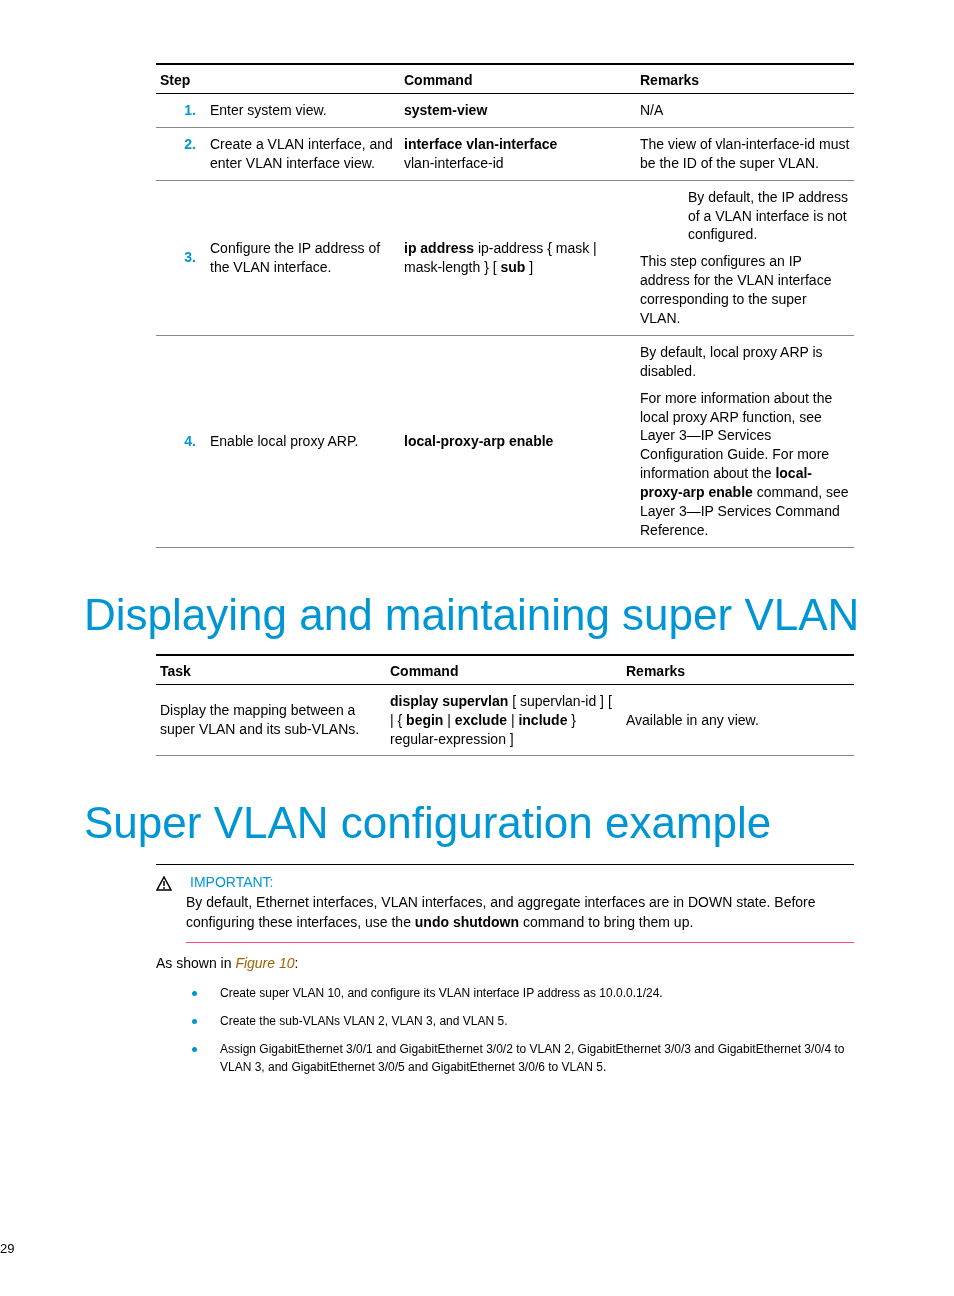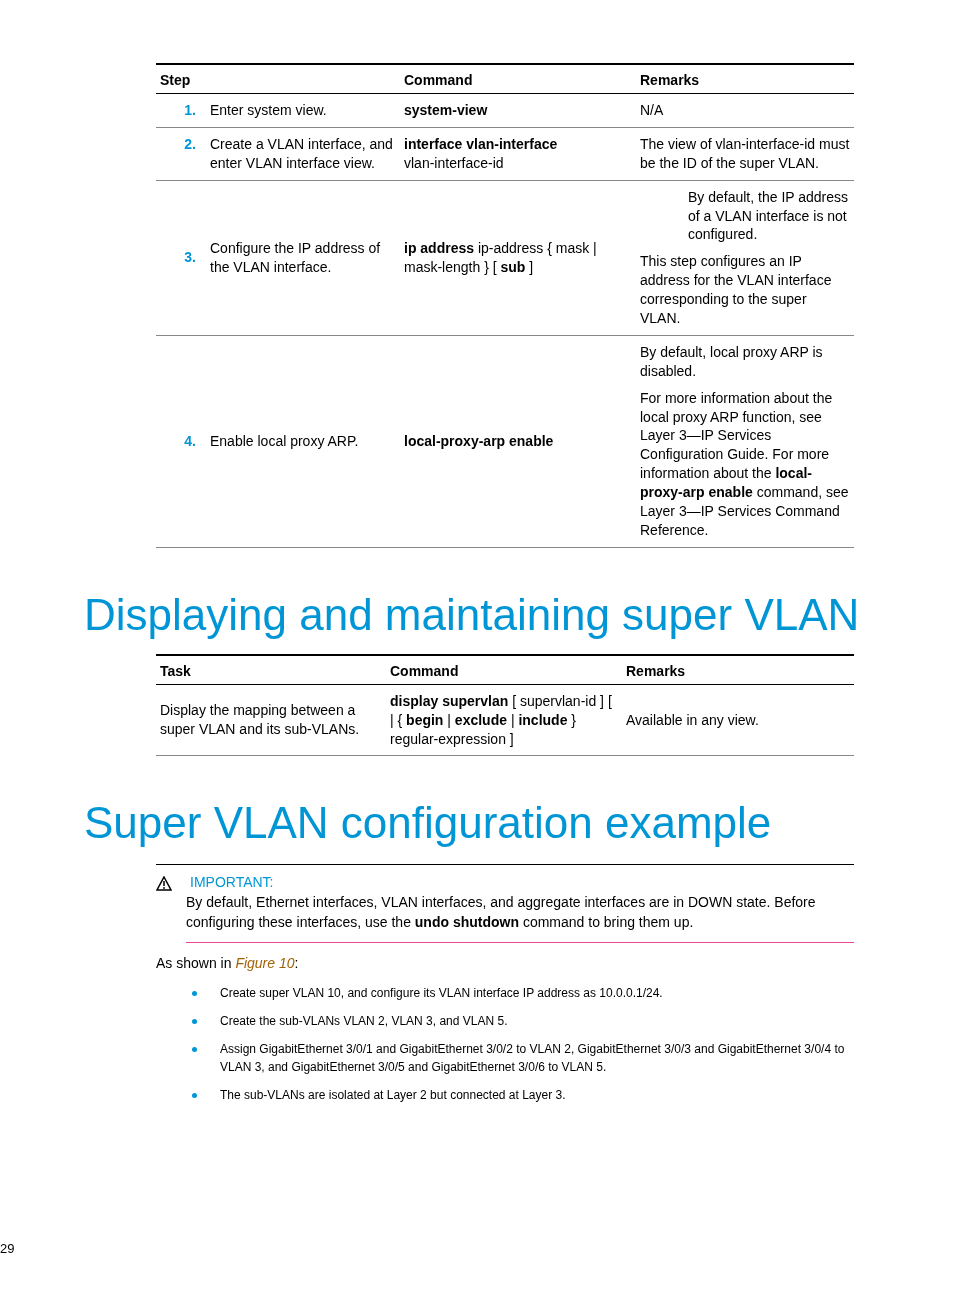--- a/index.html
+++ b/index.html
@@ -190,18 +190,17 @@
 
 
 <div class="para">
   <span>As shown in </span><span class="link">Figure 10</span><span>:</span>
 </div>
 
 <ul class="req">
   <li>Create super VLAN 10, and configure its VLAN interface IP address as 10.0.0.1/24.</li>
   <li>Create the sub-VLANs VLAN 2, VLAN 3, and VLAN 5.</li>
   <li>Assign GigabitEthernet 3/0/1 and GigabitEthernet 3/0/2 to VLAN 2, GigabitEthernet 3/0/3 and GigabitEthernet 3/0/4 to VLAN 3, and GigabitEthernet 3/0/5 and GigabitEthernet 3/0/6 to VLAN 5.</li>
-  <li>The sub-VLANs are isolated at Layer 2 but connected at Layer 3.</li>
 </ul>
 
 </div>
 
 <div class="page-num">29</div>
 
 </body></html>

